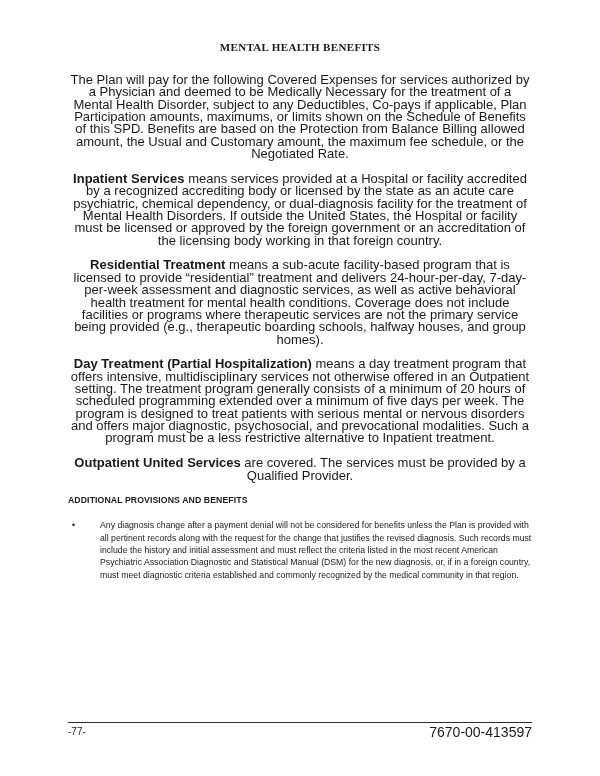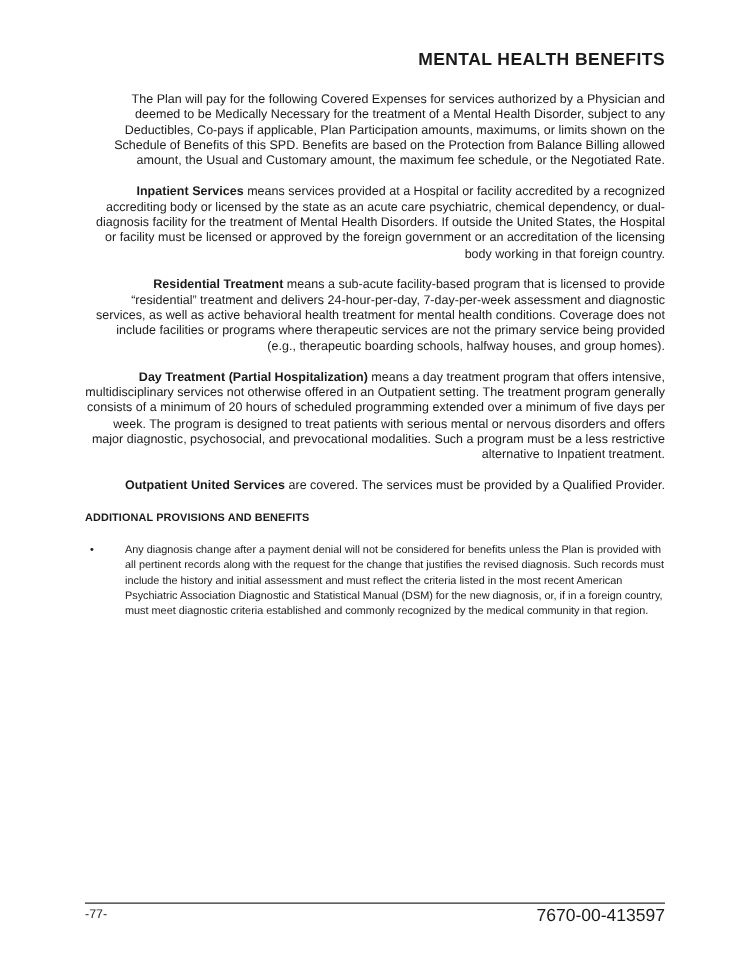--- a/index.html
+++ b/index.html
@@ -26,47 +26,47 @@
   }
 
   .content {
     position: absolute;
     left: 68px;
     top: 40px;
     width: 464px;
   }
 
   .doc-title {
-    text-align: right;
-    font-size: 14px;
+    text-align: center;
+    font-size: 11px;
     font-weight: bold;
     letter-spacing: 0.35px;
     margin: 0 0 20px 0;
     line-height: 14px;
+    font-family: Liberation Serif, serif;
   }
 
   p.body-text {
-    font-size: 10px;
+    font-size: 13px;
     line-height: 12.35px;
     margin: 0 0 12.5px 0;
-    text-align: right;
+    text-align: center;
     letter-spacing: 0.01px;
   }
 
   .section-head {
     font-size: 8.7px;
     font-weight: bold;
     line-height: 12.35px;
     margin: 0 0 12.5px 0;
     letter-spacing: 0.1px;
   }
 
   .term {
     font-weight: bold;
-    margin-left: 28px;
   }
 
   ul.bullets {
     margin: 0;
     padding: 0;
     list-style: none;
   }
   ul.bullets li {
     position: relative;
     padding-left: 32px;

